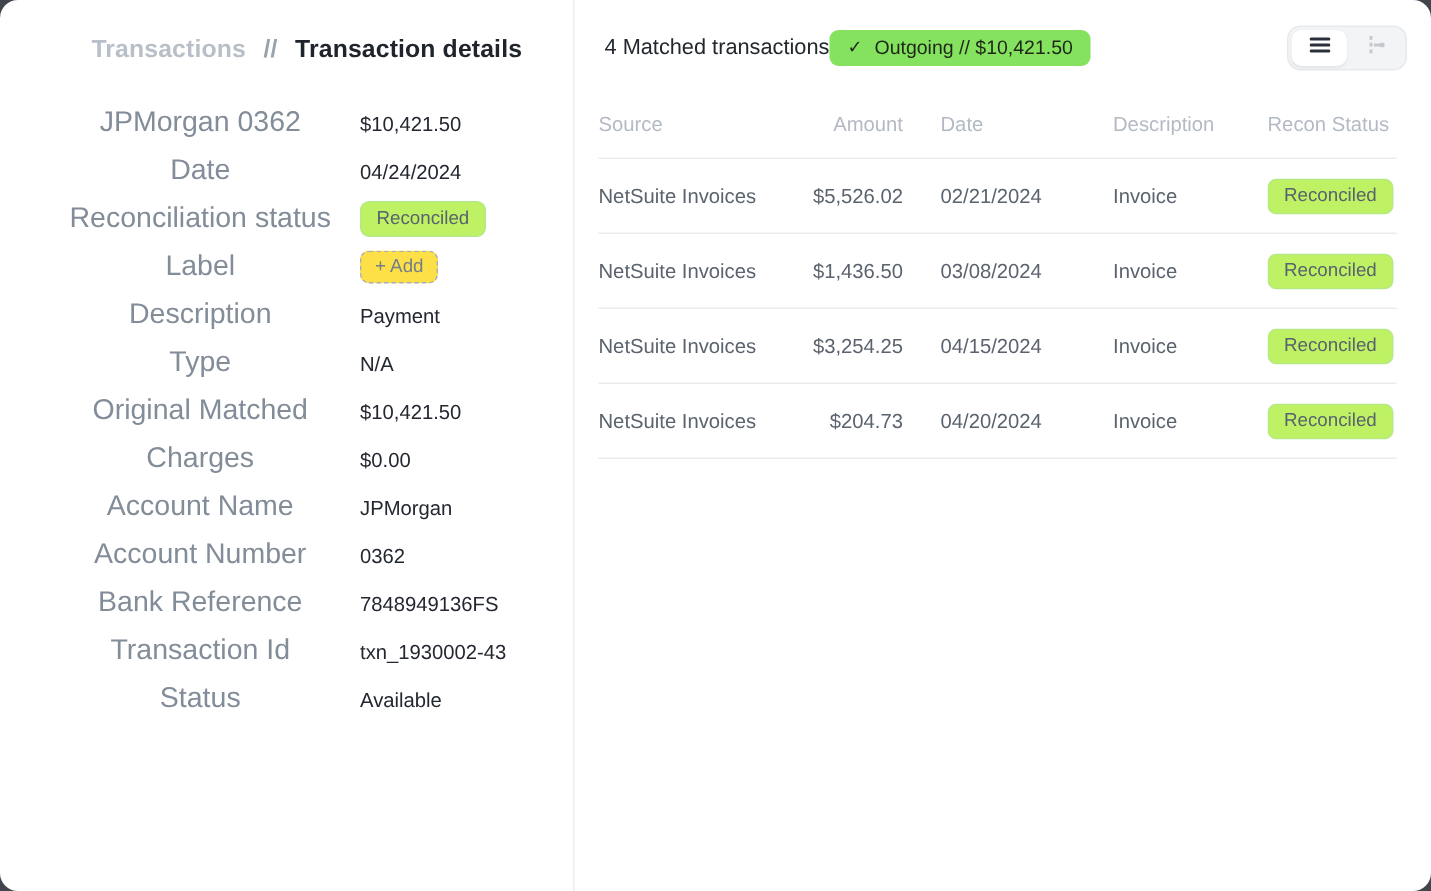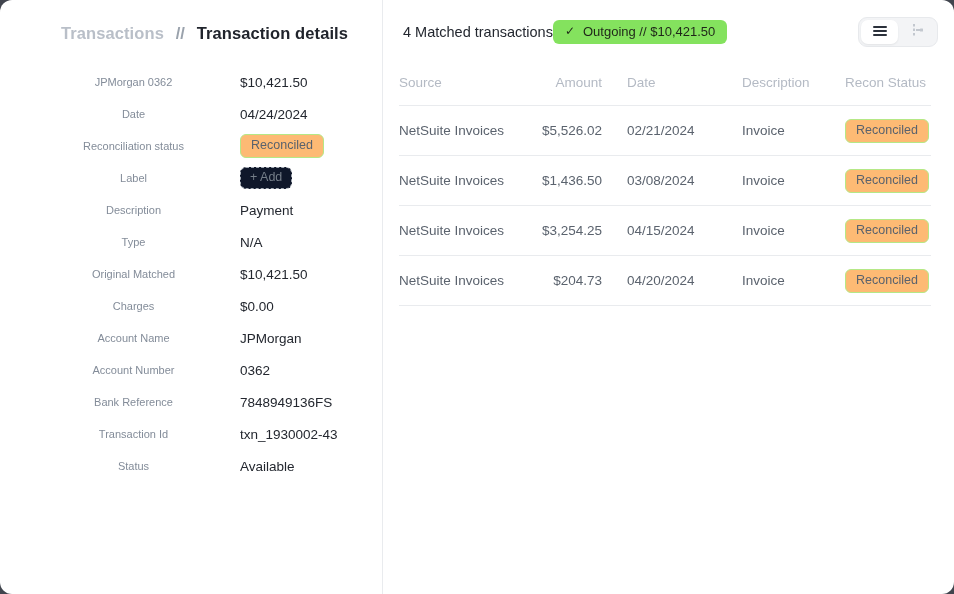--- a/index.html
+++ b/index.html
@@ -40,44 +40,44 @@
   .details { margin-top: 23px; }
   .detail-row {
     display: flex;
     align-items: center;
     min-height: 32px;
   }
   .detail-label {
     width: 213px;
     flex-shrink: 0;
     color: #838c99;
-    font-size: 11px;
+    font-size: 19px;
   }
   .detail-value {
     color: #23272f;
     font-size: 13.5px;
   }
   .badge-outline {
     display: inline-block;
     border: 1px solid #b5e886;
     border-radius: 6px;
     padding: 3px 10px 4px;
     color: #59626d;
     font-size: 12.5px;
-    background: #fdba74;
+    background: #bef264;
     line-height: 15px;
   }
   .add-chip {
     display: inline-block;
     border: 1px dashed #a6adb6;
     border-radius: 6px;
     padding: 2px 9px 3px;
     color: #757e89;
     font-size: 12.5px;
-    background: #0f172a;
+    background: #fde047;
     line-height: 15px;
     cursor: pointer;
   }
 
   
   .right-panel { flex: 1; min-width: 0; }
   .right-header {
     display: flex;
     align-items: center;
     padding: 17px 16px 0 20px;

